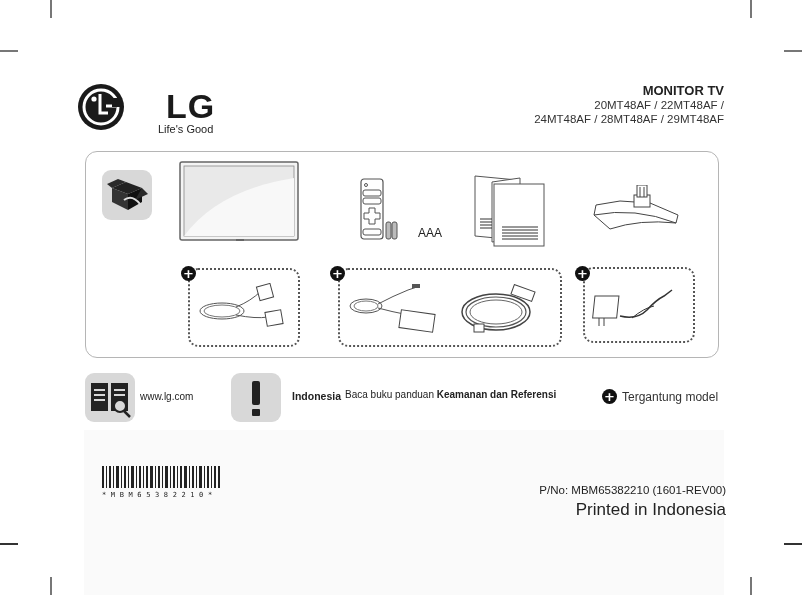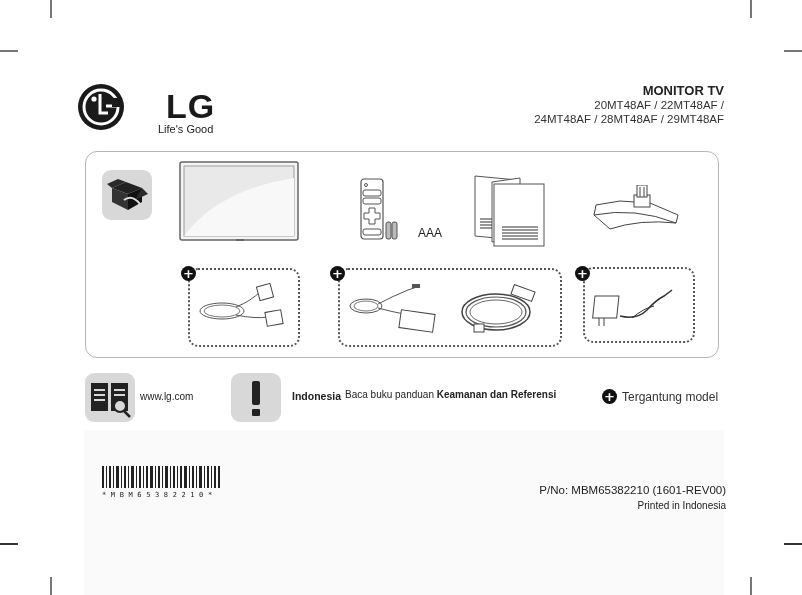--- a/index.html
+++ b/index.html
@@ -232,13 +232,13 @@
         <rect x="105" y="0" width="2" height="22"></rect>
         <rect x="109" y="0" width="1" height="22"></rect>
       <rect x="112" y="0" width="2" height="22"></rect>
         <rect x="116" y="0" width="2" height="22"></rect>
     </g>
   </svg>
 </div>
 <div class="abs" style="left:102px;top:491px;width:118px;font-size:7px;font-family:'DejaVu Sans Mono', monospace;white-space:pre;letter-spacing:0.2px">* M B M 6 5 3 8 2 2 1 0 *</div>
 
 <div class="abs txt-sm" style="right:76px;top:484px;font-size:11.5px;text-align:right">P/No: MBM65382210 (1601-REV00)</div>
-<div class="abs txt-sm" style="right:76px;top:500px;font-size:10px;text-align:right">Printed in Indonesia</div>
+<div class="abs txt-sm" style="right:76px;top:500px;font-size:17px;text-align:right">Printed in Indonesia</div>
 
 </body></html>

